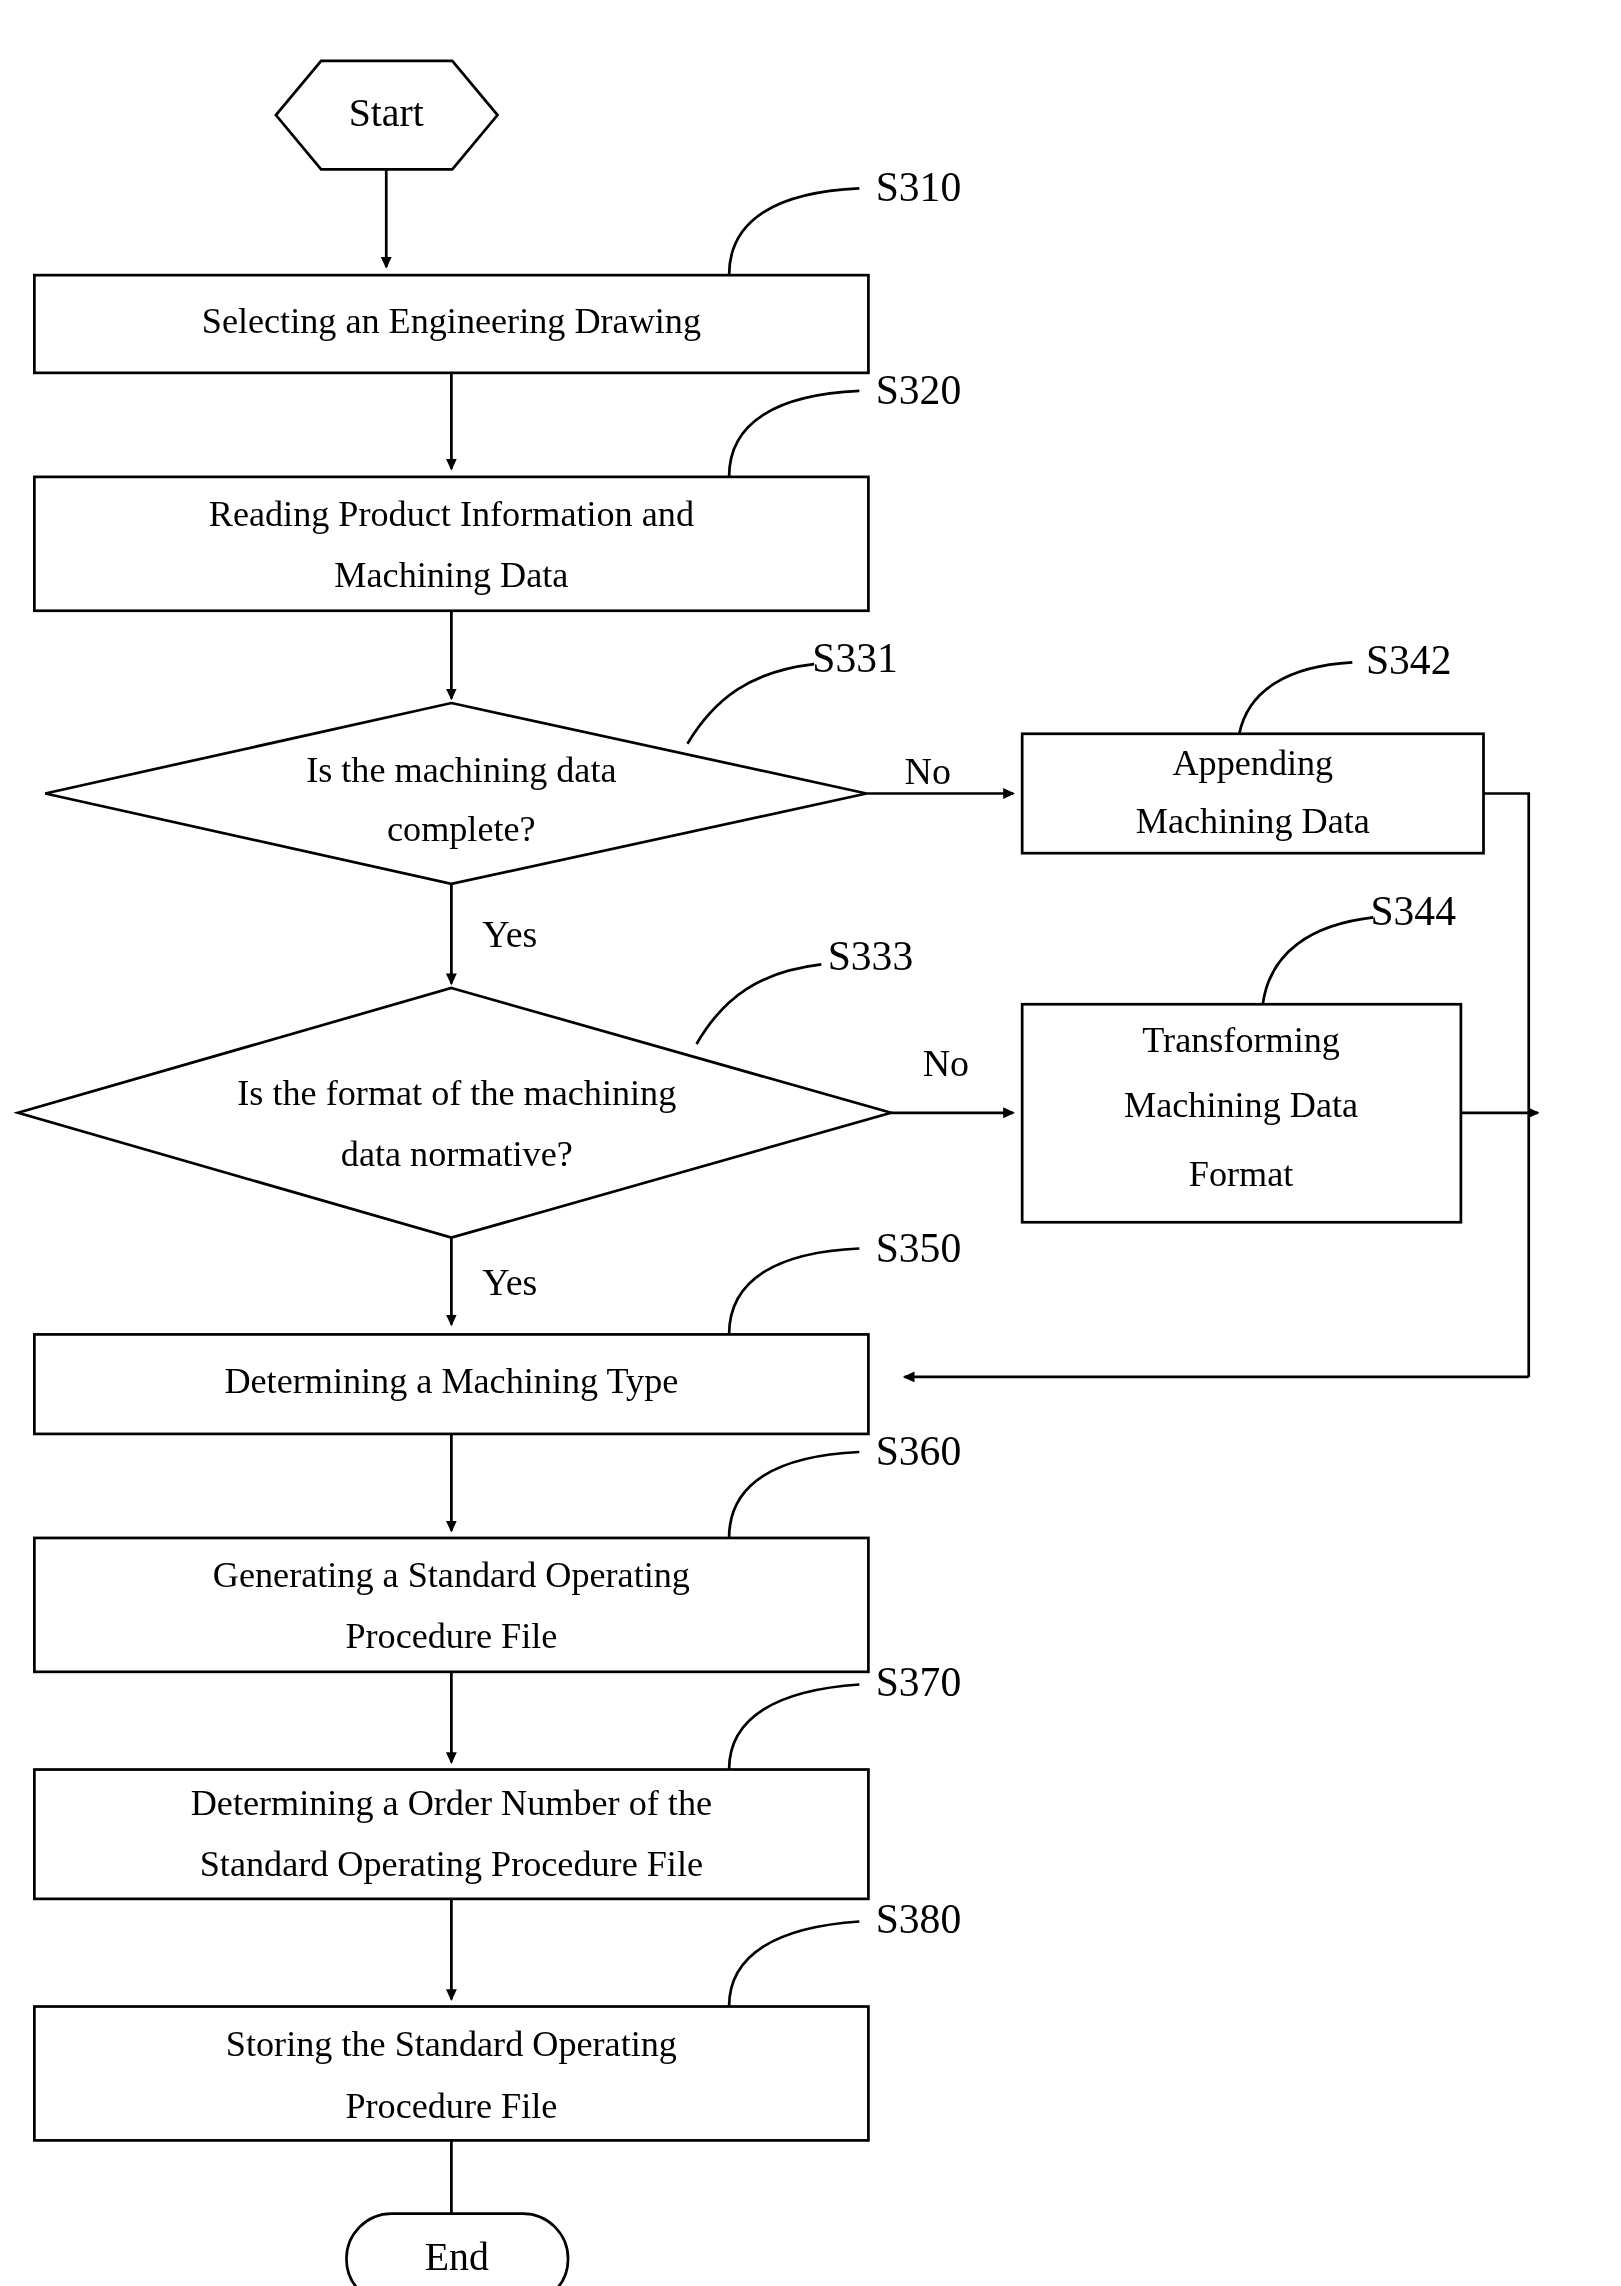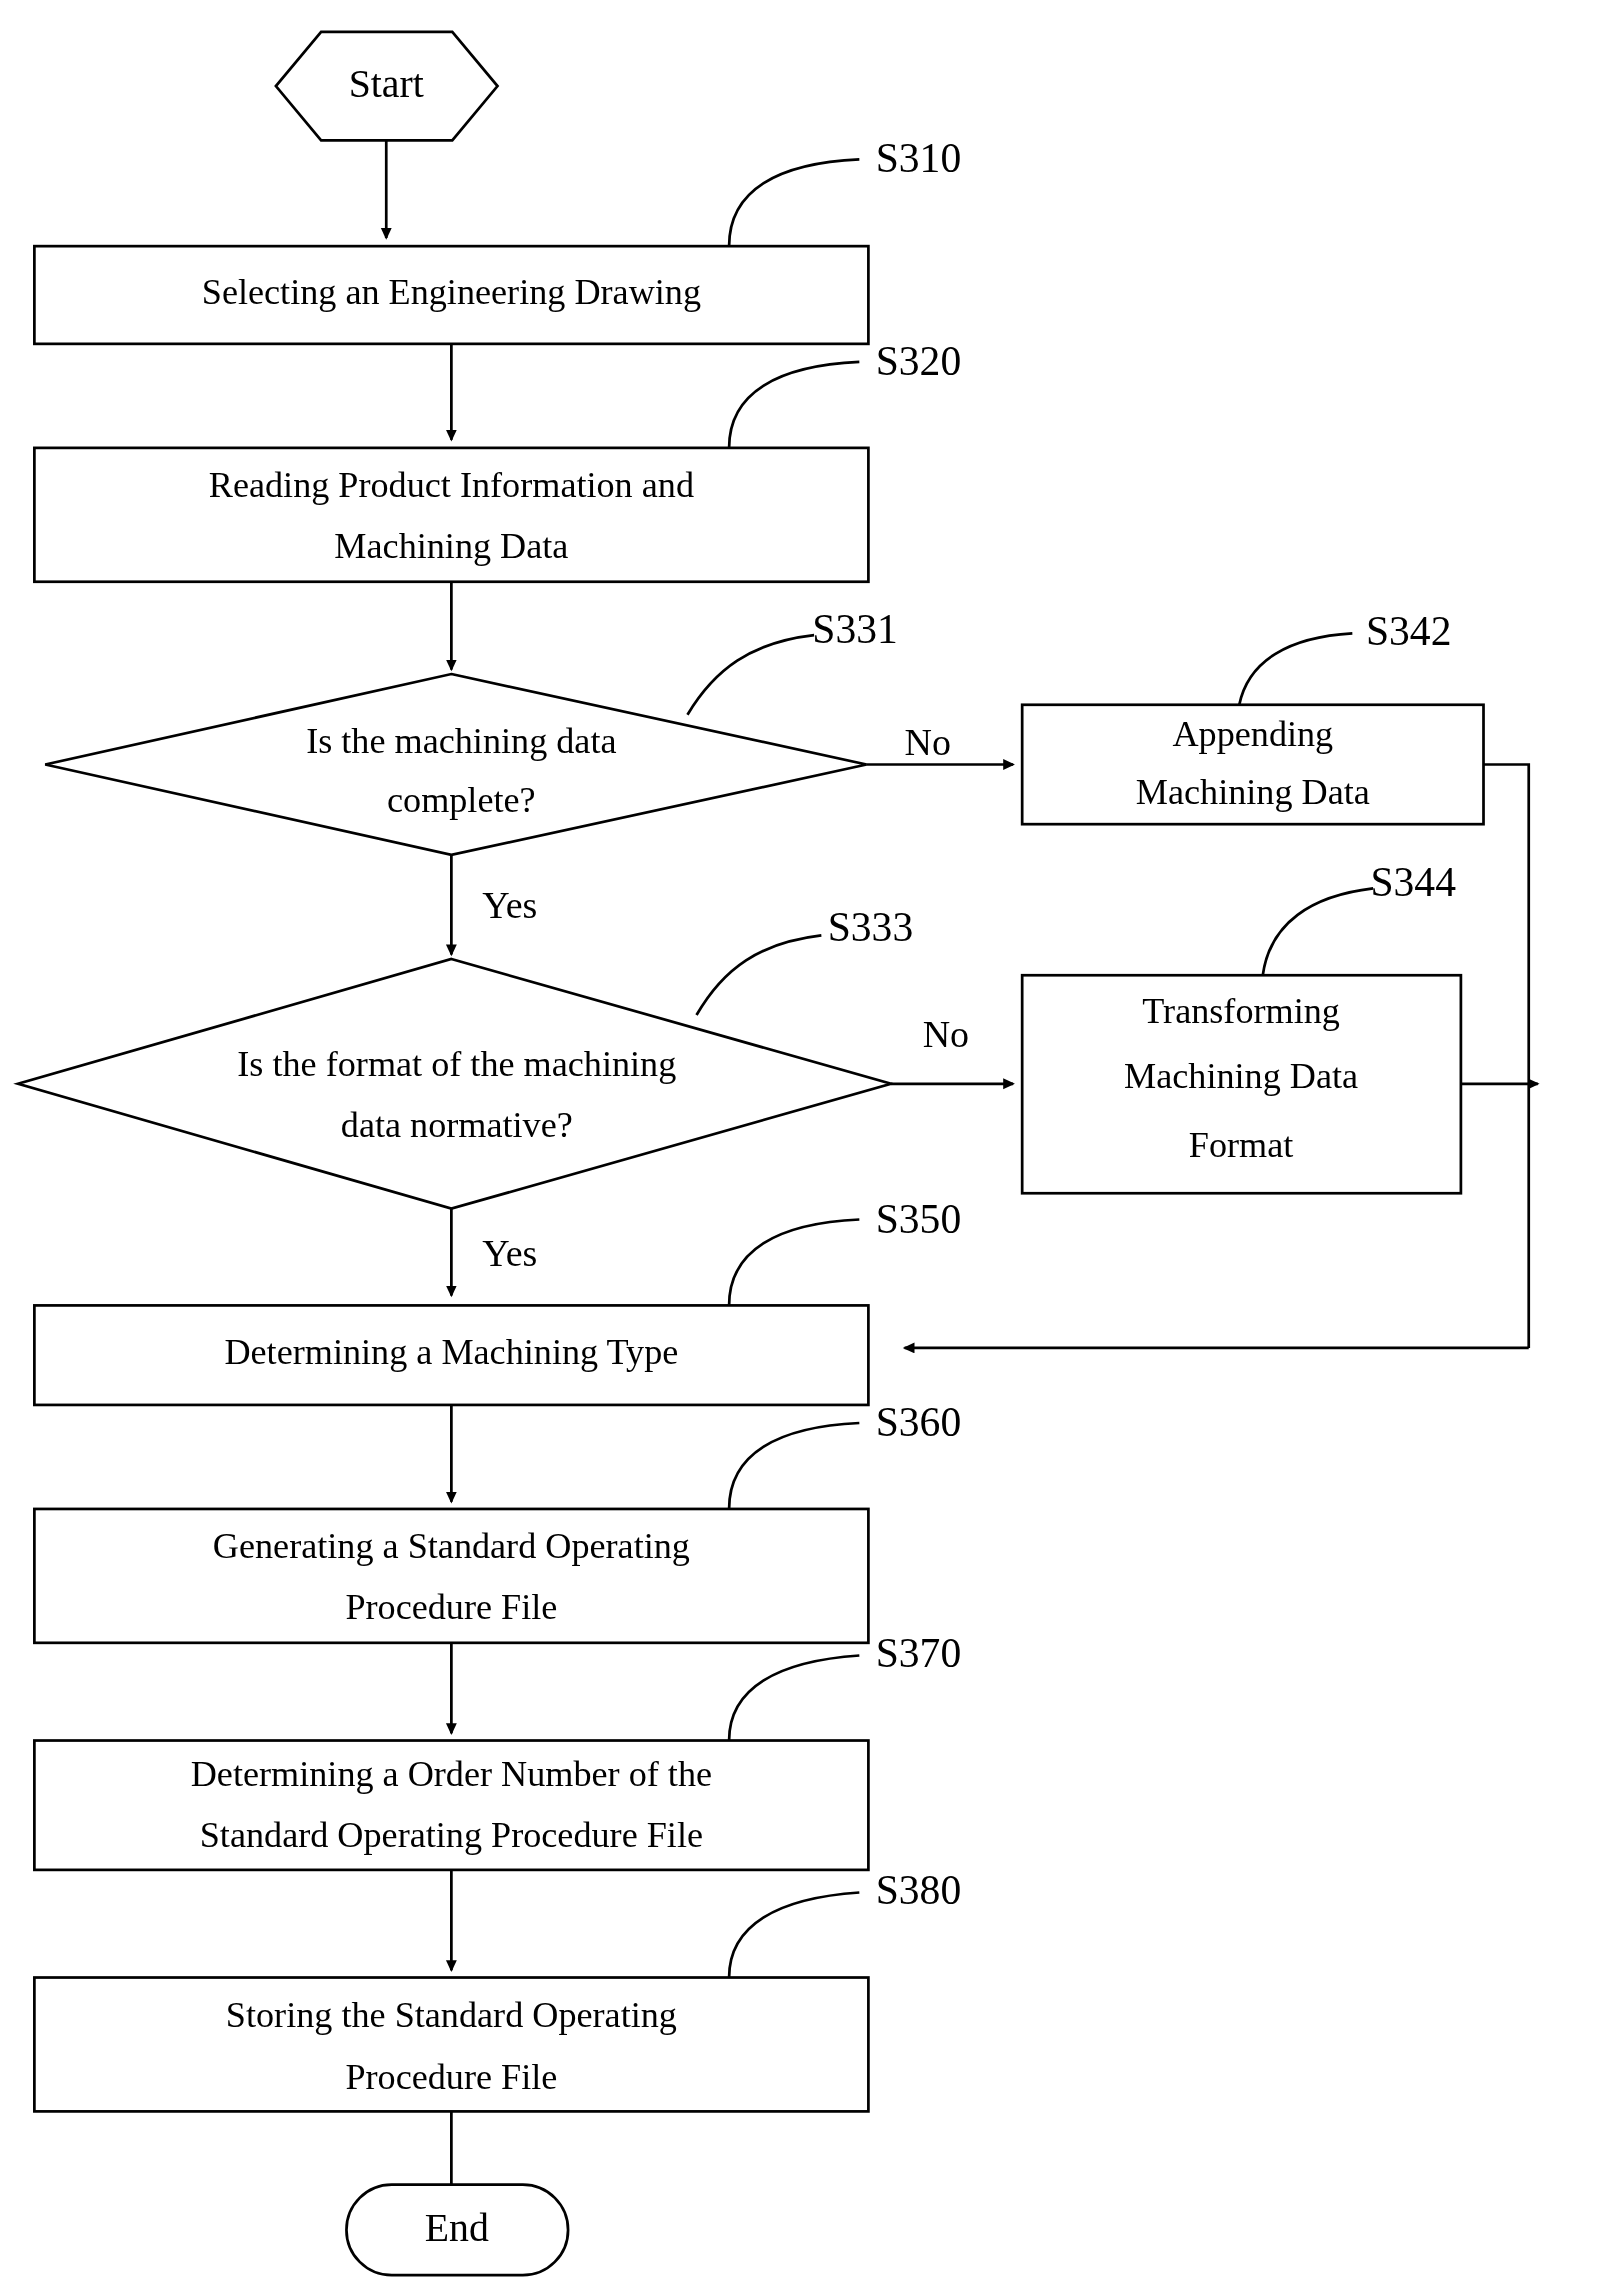--- a/index.html
+++ b/index.html
@@ -10,20 +10,21 @@
   body {
     width: 1621px;
     height: 2287px;
     font-family: "Liberation Serif", "DejaVu Serif", serif;
     overflow: hidden;
   }
   #flowchart-root {
     position: relative;
     width: 1621px;
     height: 1728px;
+    margin-top: 29px;
   }
   svg.diagram {
     display: block;
     width: 1621px;
     height: 2287px;
   }
   .shape-outline {
     fill: #ffffff;
     stroke: #000000;
     stroke-width: 3;

